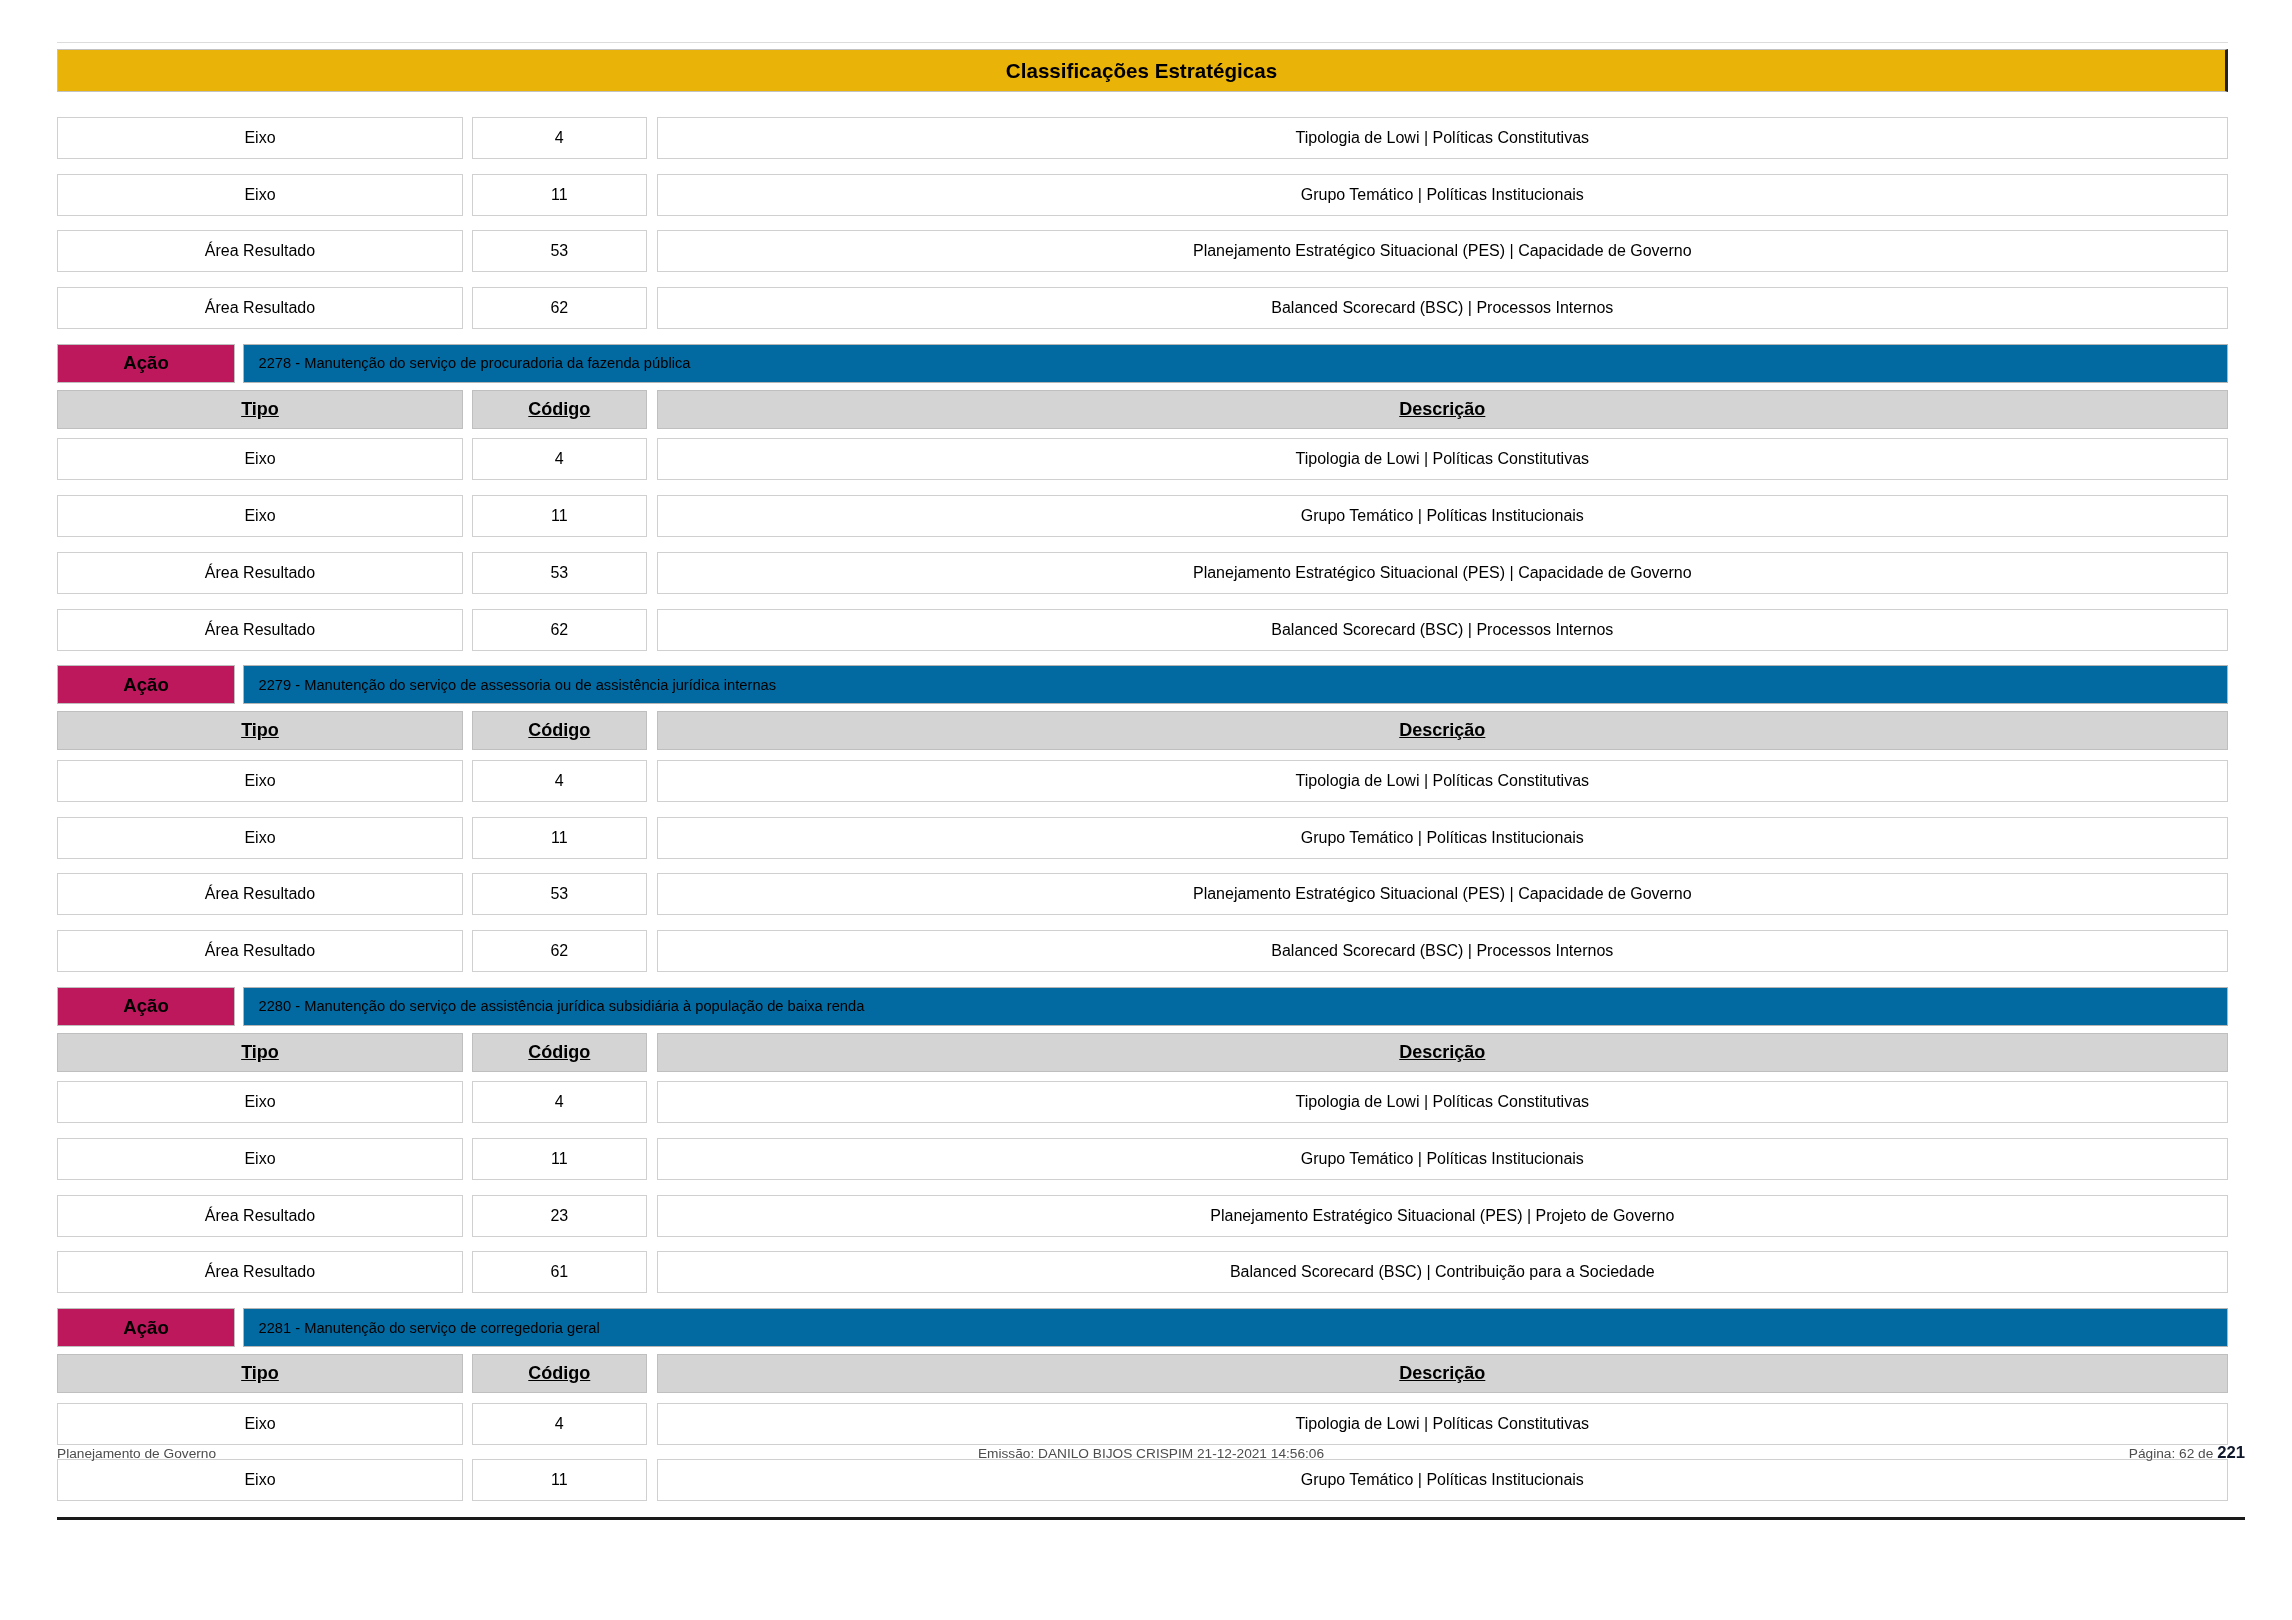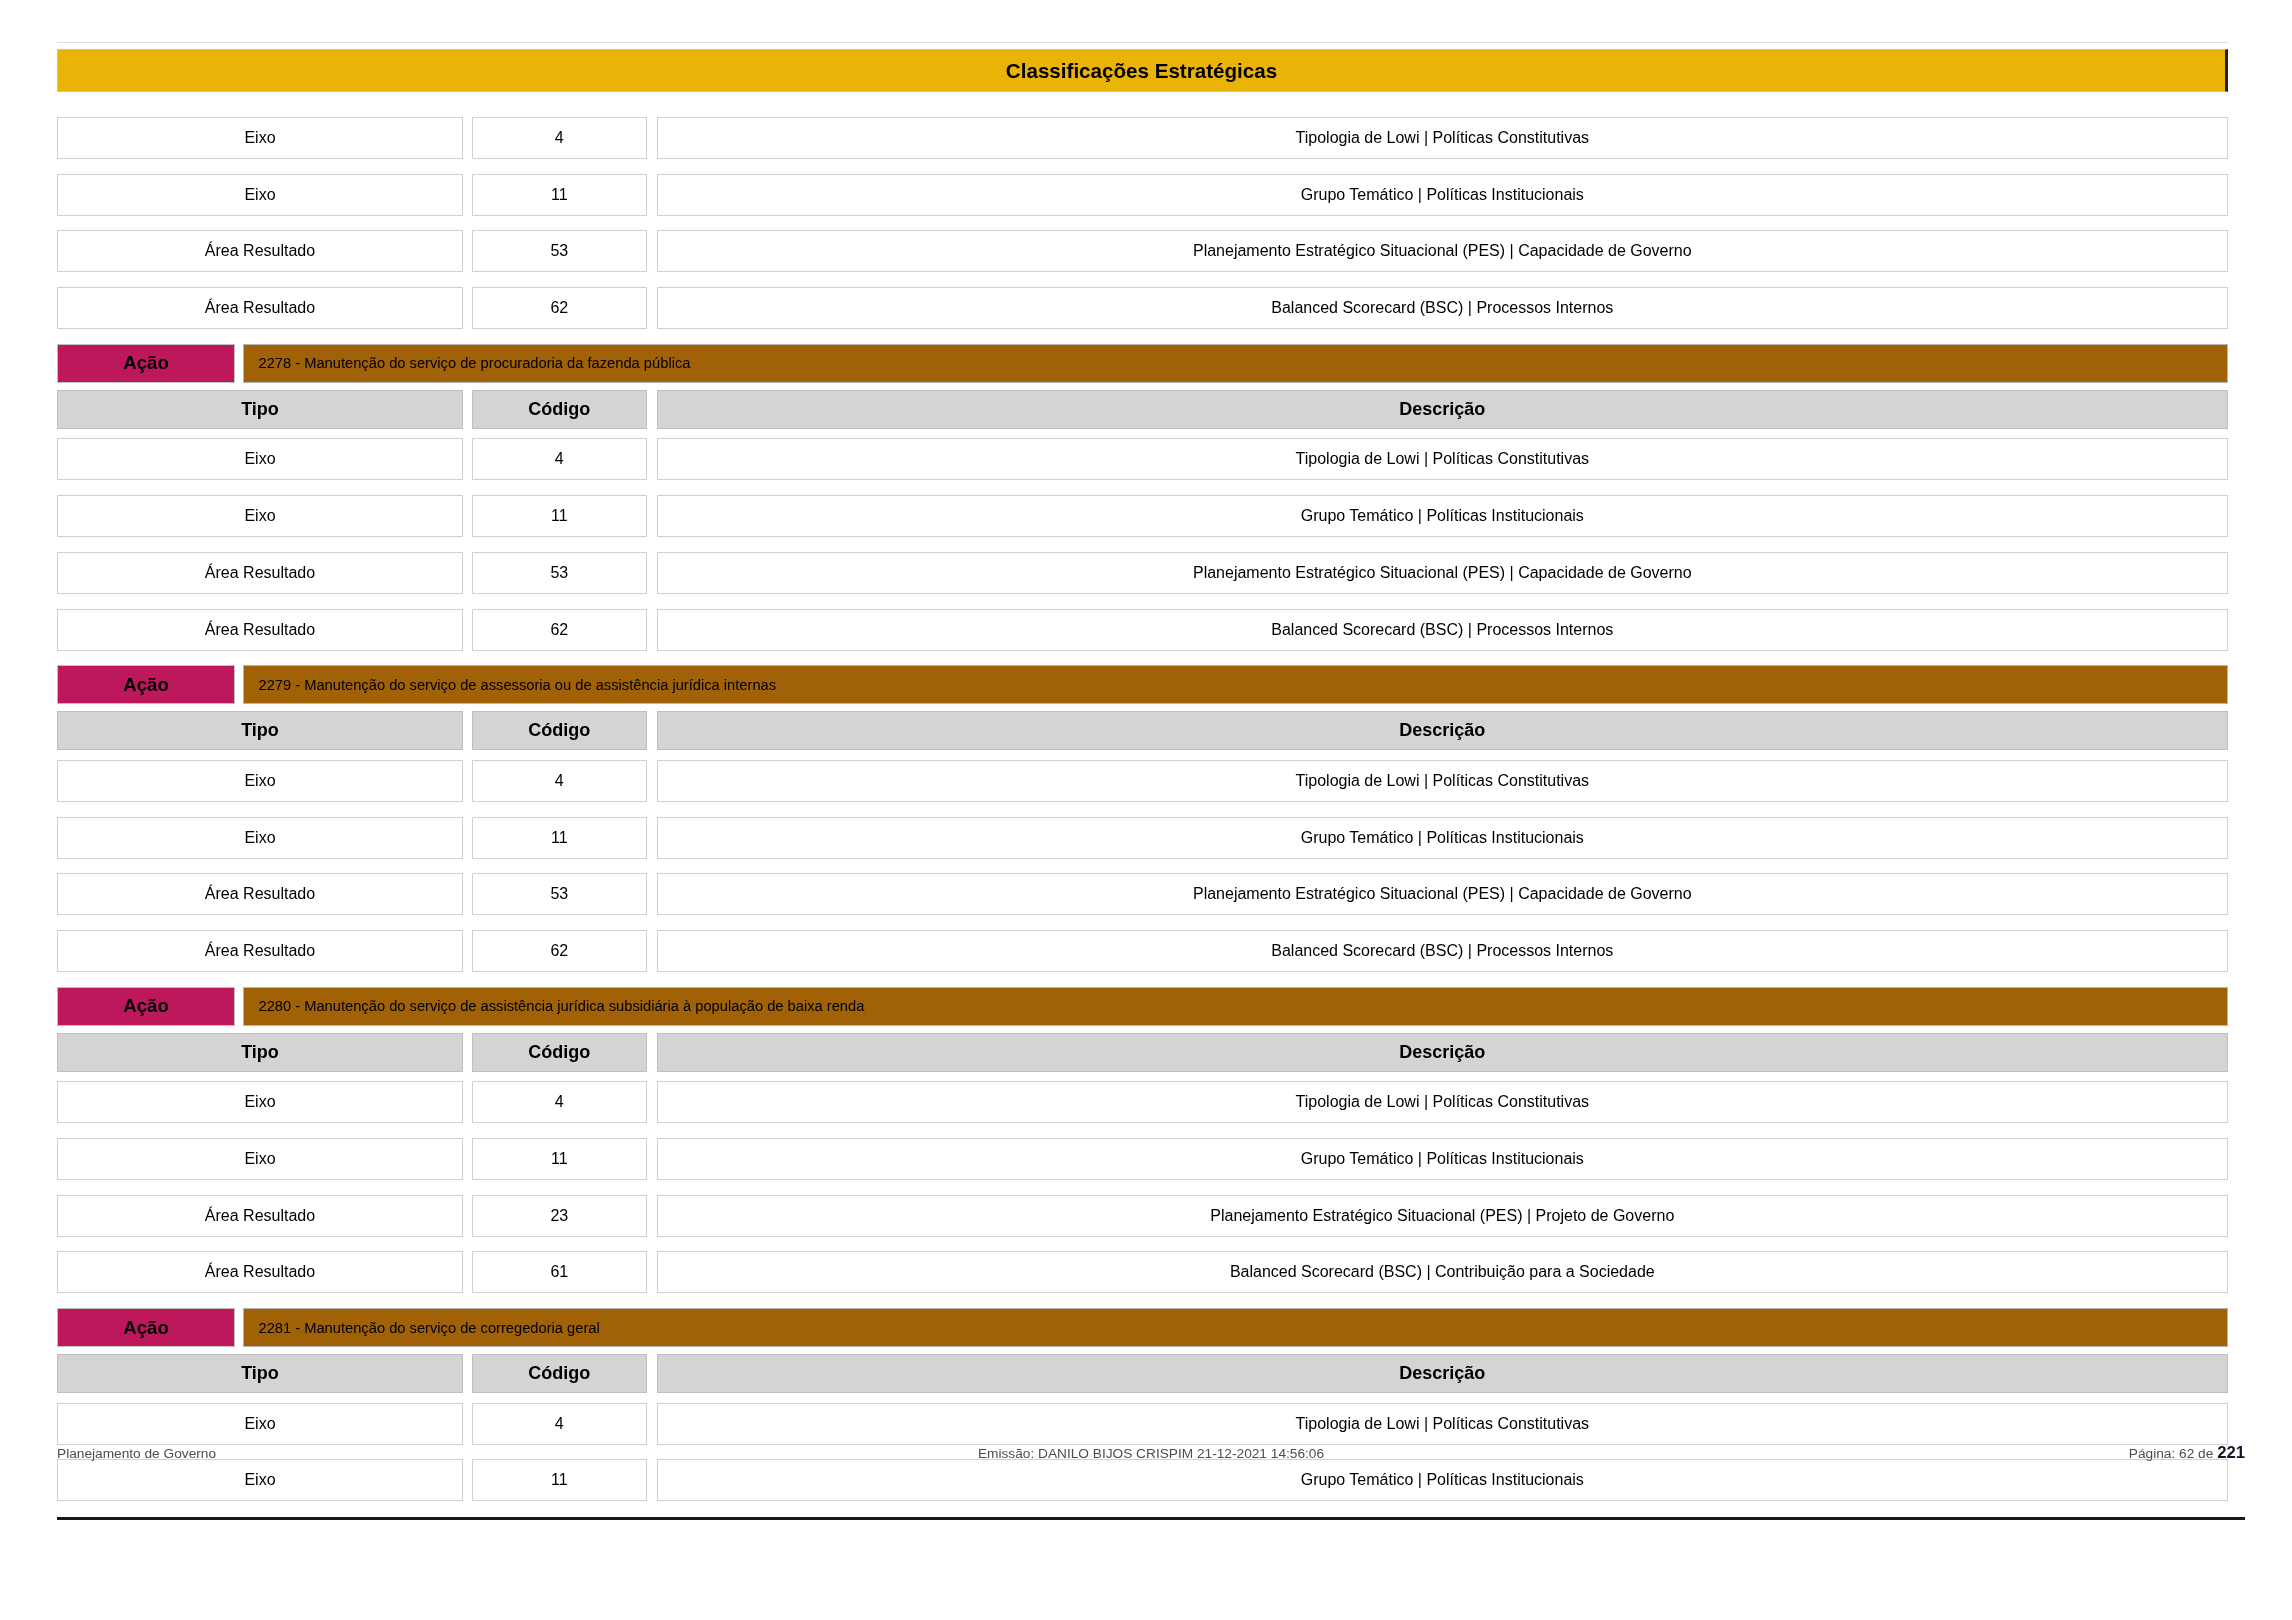--- a/index.html
+++ b/index.html
@@ -28,31 +28,31 @@
     display: flex; align-items: center; justify-content: center;
     font-size: 16px; white-space: nowrap; overflow: hidden;
   }
   .c1 { width: 406px; }
   .c2 { width: 175px; margin-left: 8.8px; }
   .c3 { flex: 1; margin-left: 9.8px; }
 
   .row.hdr { height: 39px; margin-bottom: 9.8px; }
   .row.hdr .cell {
     background: #d4d4d4; border-color: #bfbfbf;
-    font-weight: bold; font-size: 18px;
+    font-weight: bold; font-size: 18px; text-decoration: underline;
   }
 
   .acao { display: flex; height: 39px; margin-bottom: 6.9px; }
   .acao-badge {
     width: 178px; background: #be185d; border: 1px solid #bfbfbf;
     display: flex; align-items: center; justify-content: center;
     font-weight: bold; font-size: 18.6px;
   }
   .acao-bar {
-    flex: 1; margin-left: 7.8px; background: #a16207; border: 1px solid #b5b5b5;
+    flex: 1; margin-left: 7.8px; background: #0369a1; border: 1px solid #b5b5b5;
     display: flex; align-items: center; padding-left: 14.7px;
     font-size: 14.7px; white-space: nowrap; overflow: hidden;
   }
 
   .footer-rule { position: absolute; top: 1517px; left: 57px; width: 2188px; height: 2.9px; background: #1a1a1a; }
   .footer {
     position: absolute; top: 1443px; left: 57px; right: 48px;
     display: flex; align-items: baseline;
     font-size: 13.7px; color: #4d4d4d;
   }

